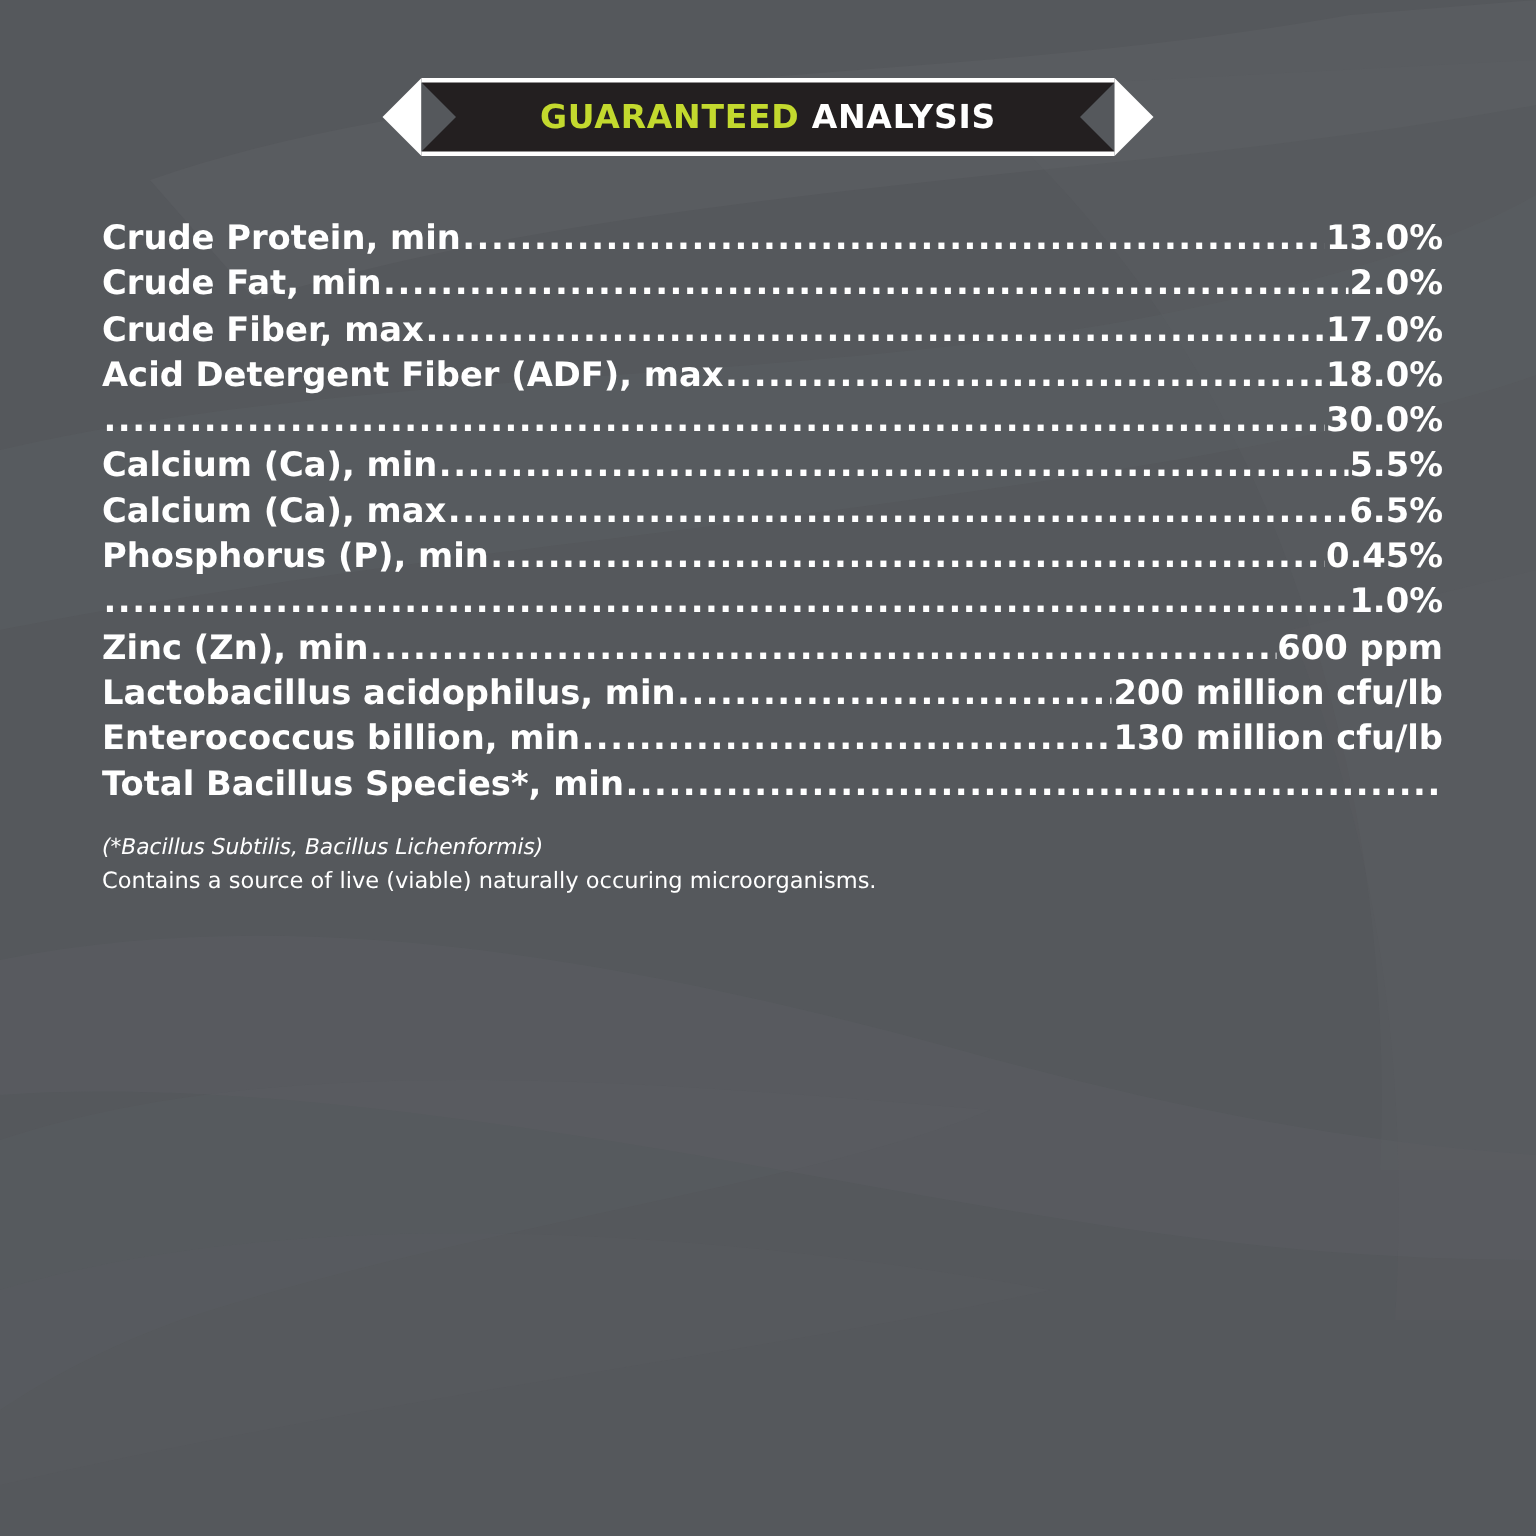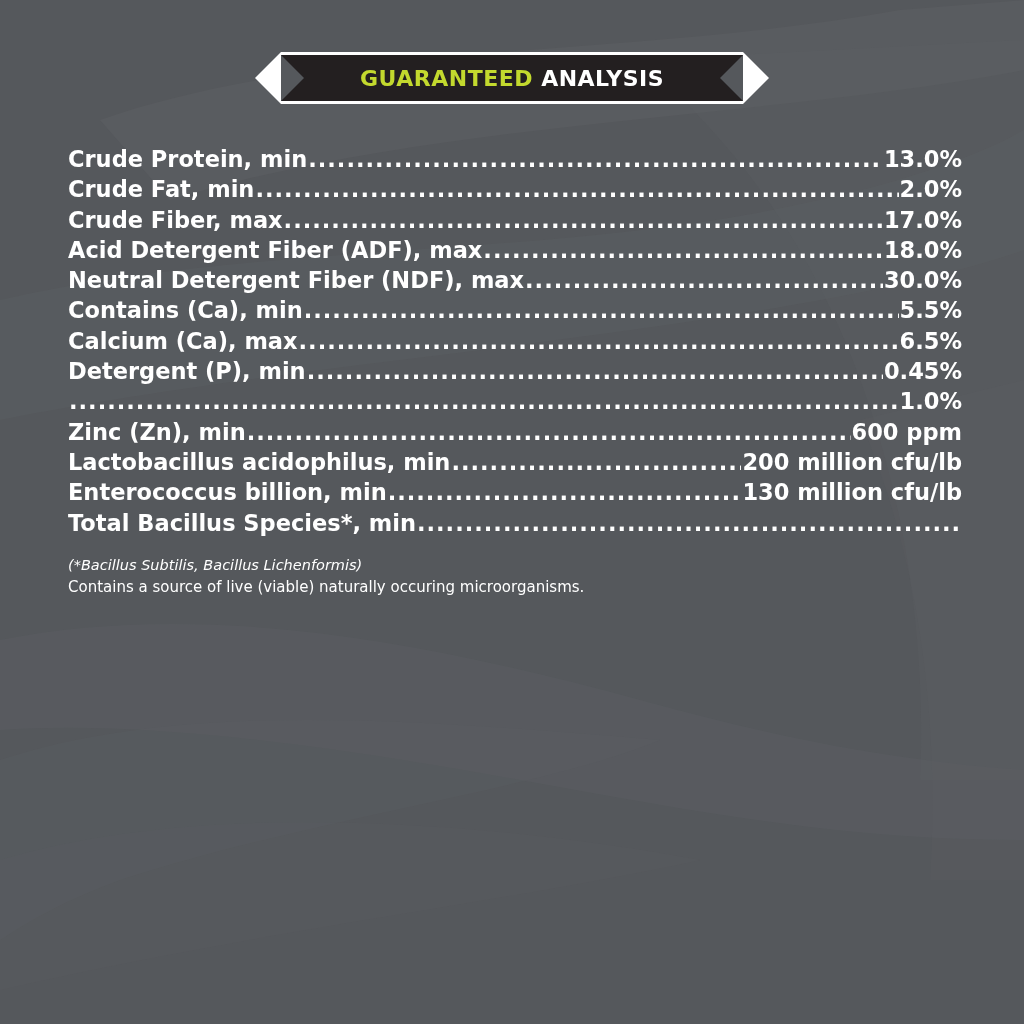--- a/index.html
+++ b/index.html
@@ -192,36 +192,35 @@
         <span class="label">Crude Fiber, max</span>
         <span class="leader">............................................................................................................................................................................................................................</span>
         <span class="value">17.0%</span>
       </div>
       <div class="row">
         <span class="label">Acid Detergent Fiber (ADF), max</span>
         <span class="leader">............................................................................................................................................................................................................................</span>
         <span class="value">18.0%</span>
       </div>
       <div class="row">
-        <span class="label">Neutral Detergent Fiber (NDF), max</span>
         <span class="leader">............................................................................................................................................................................................................................</span>
         <span class="value">30.0%</span>
       </div>
       <div class="row">
-        <span class="label">Contains (Ca), min</span>
+        <span class="label">Calcium (Ca), min</span>
         <span class="leader">............................................................................................................................................................................................................................</span>
         <span class="value">5.5%</span>
       </div>
       <div class="row">
         <span class="label">Calcium (Ca), max</span>
         <span class="leader">............................................................................................................................................................................................................................</span>
         <span class="value">6.5%</span>
       </div>
       <div class="row">
-        <span class="label">Detergent (P), min</span>
+        <span class="label">Phosphorus (P), min</span>
         <span class="leader">............................................................................................................................................................................................................................</span>
         <span class="value">0.45%</span>
       </div>
       <div class="row">
         <span class="leader">............................................................................................................................................................................................................................</span>
         <span class="value">1.0%</span>
       </div>
       <div class="row">
         <span class="label">Zinc (Zn), min</span>
         <span class="leader">............................................................................................................................................................................................................................</span>

